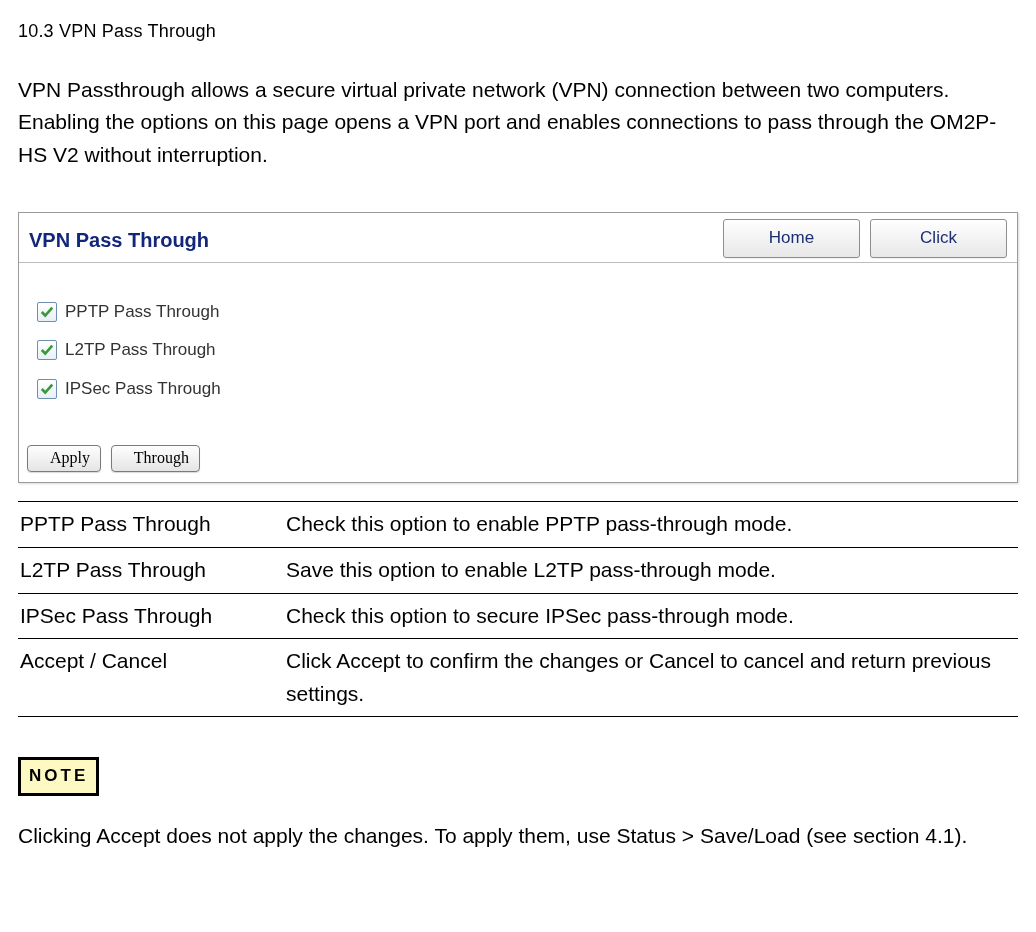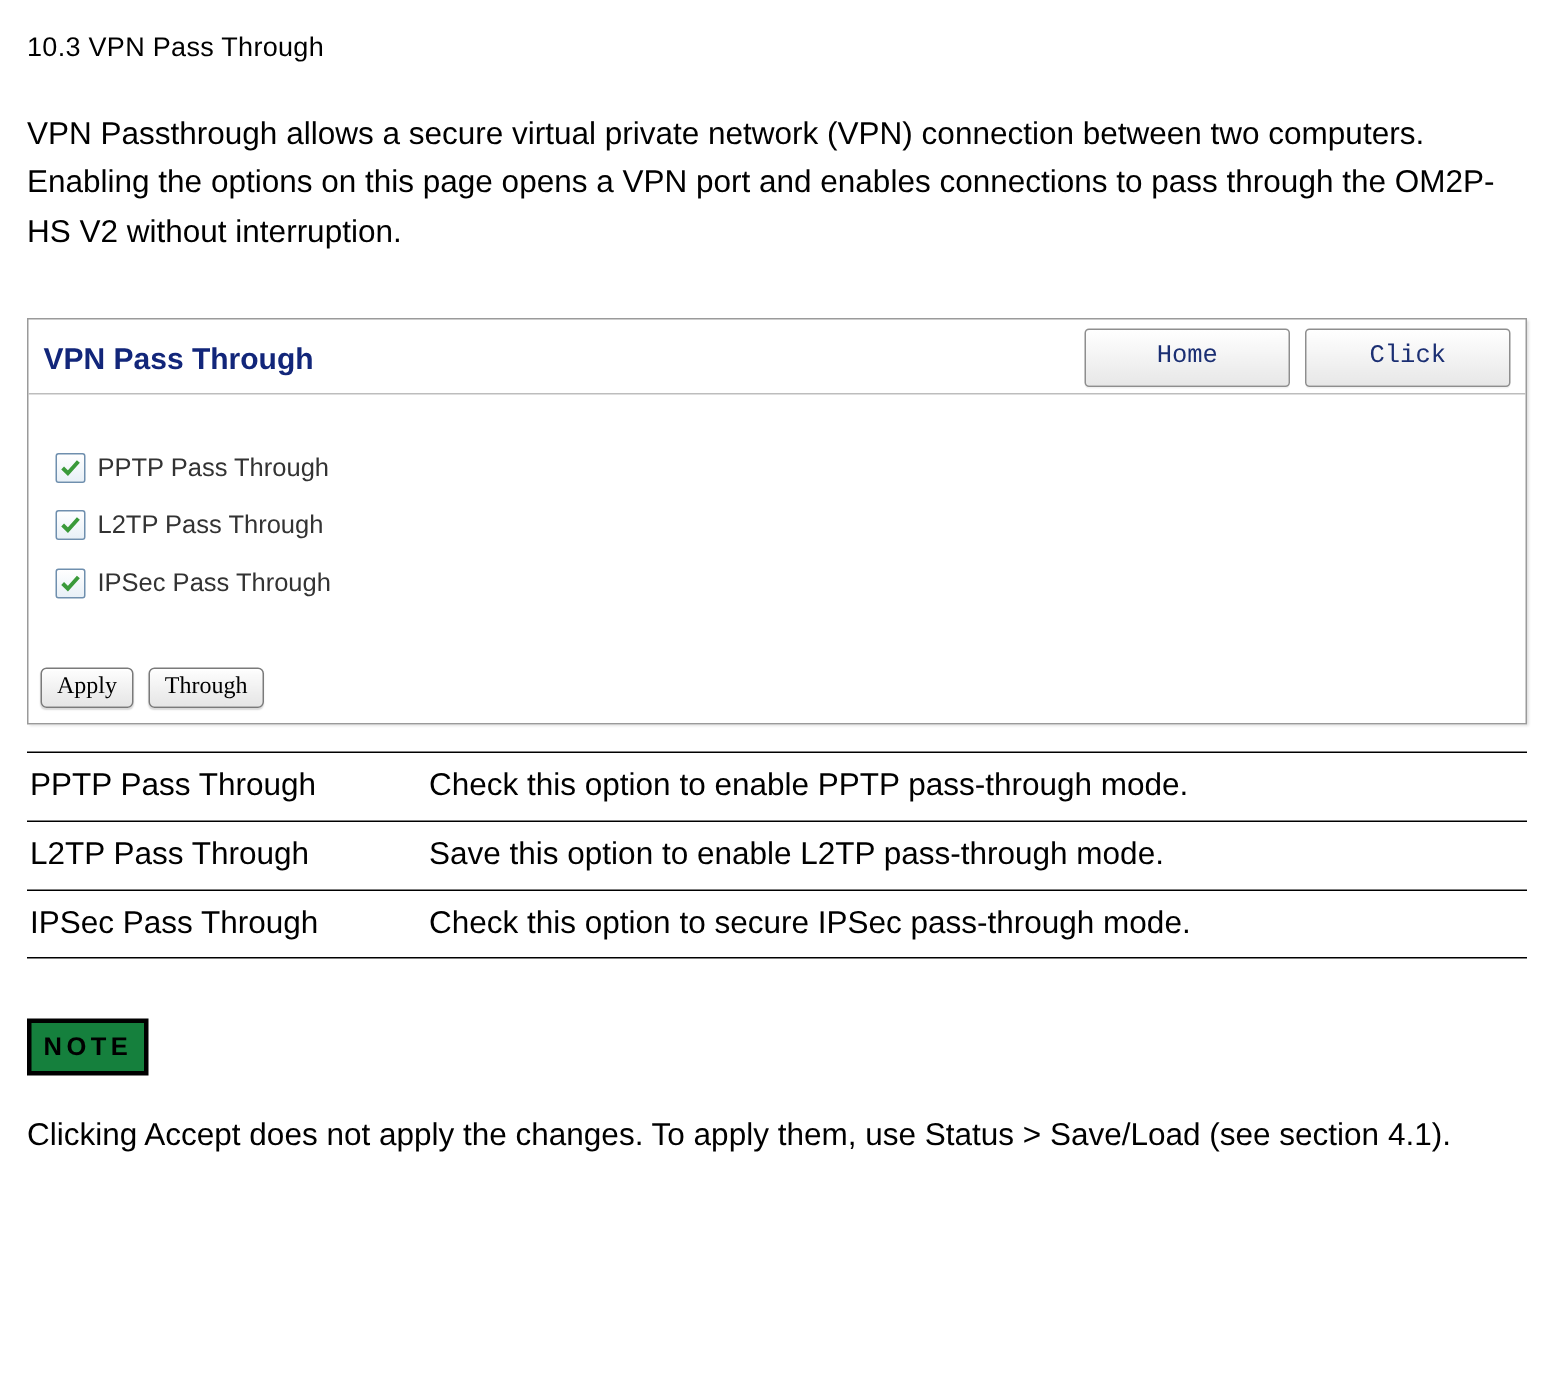--- a/index.html
+++ b/index.html
@@ -39,21 +39,21 @@
     font-family: "Trebuchet MS", Verdana, Arial, sans-serif;
     font-size: 20px;
     font-weight: bold;
     color: #12267a;
     padding-bottom: 2px;
   }
   .panel-btn {
     display: inline-block;
     min-width: 115px;
     text-align: center;
-    font-family: Liberation Mono, monospace;
+    font-family: Liberation Sans, sans-serif;
     font-size: 17px;
     color: #1b2f73;
     background: linear-gradient(#ffffff, #e7e7e7);
     border: 1px solid #8e8e8e;
     border-radius: 3px;
     padding: 5px 10px 6px 10px;
     margin-left: 10px;
     box-shadow: 0 1px 0 rgba(0,0,0,0.05);
     cursor: pointer;
   }
@@ -83,21 +83,21 @@
   .chk-wrap svg { width: 14px; height: 14px; }
   .panel-footer {
     padding: 8px 8px 10px 8px;
   }
   .small-btn {
     font-family: "Times New Roman", serif;
     font-size: 16px;
     background: linear-gradient(#fefefe,#e5e5e5);
     border: 1px solid #7a7a7a;
     border-radius: 4px;
-    padding: 3px 10px 4px 10px;
+    padding: 3px 10px 4px 22px;
     margin-right: 4px;
     cursor: pointer;
     box-shadow: inset 0 1px 0 #fff, 0 1px 1px rgba(0,0,0,0.15);
   }
 
   
   table.desc {
     width: 100%;
     border-collapse: collapse;
     margin-bottom: 40px;
@@ -115,21 +115,21 @@
   table.desc td.term { width: 260px; }
 
   
   .note-badge {
     display: inline-block;
     background: #000;
     padding: 3px;
     margin-bottom: 24px;
   }
   .note-badge-inner {
-    background: #15803d;
+    background: #fef9c3;
     color: #000;
     font-weight: bold;
     letter-spacing: 3px;
     font-size: 17px;
     padding: 3px 8px;
     font-family: Arial, sans-serif;
   }
   p.note-text { margin: 0; }
 </style>
 </head>
@@ -186,20 +186,24 @@
     <td>Check this option to enable PPTP pass-through mode.</td>
   </tr>
   <tr>
     <td class="term">L2TP Pass Through</td>
     <td>Save this option to enable L2TP pass-through mode.</td>
   </tr>
   <tr>
     <td class="term">IPSec Pass Through</td>
     <td>Check this option to secure IPSec pass-through mode.</td>
   </tr>
+  <tr>
+    <td class="term">Accept / Cancel</td>
+    <td>Click Accept to confirm the changes or Cancel to cancel and return previous settings.</td>
+  </tr>
 </tbody>
   </table>
 
 <div class="note-badge">
   <div class="note-badge-inner">NOTE</div>
 </div>
 
 <p class="note-text">Clicking Accept does not apply the changes. To apply them, use Status &gt; Save/Load (see section 4.1).</p>
 
 

